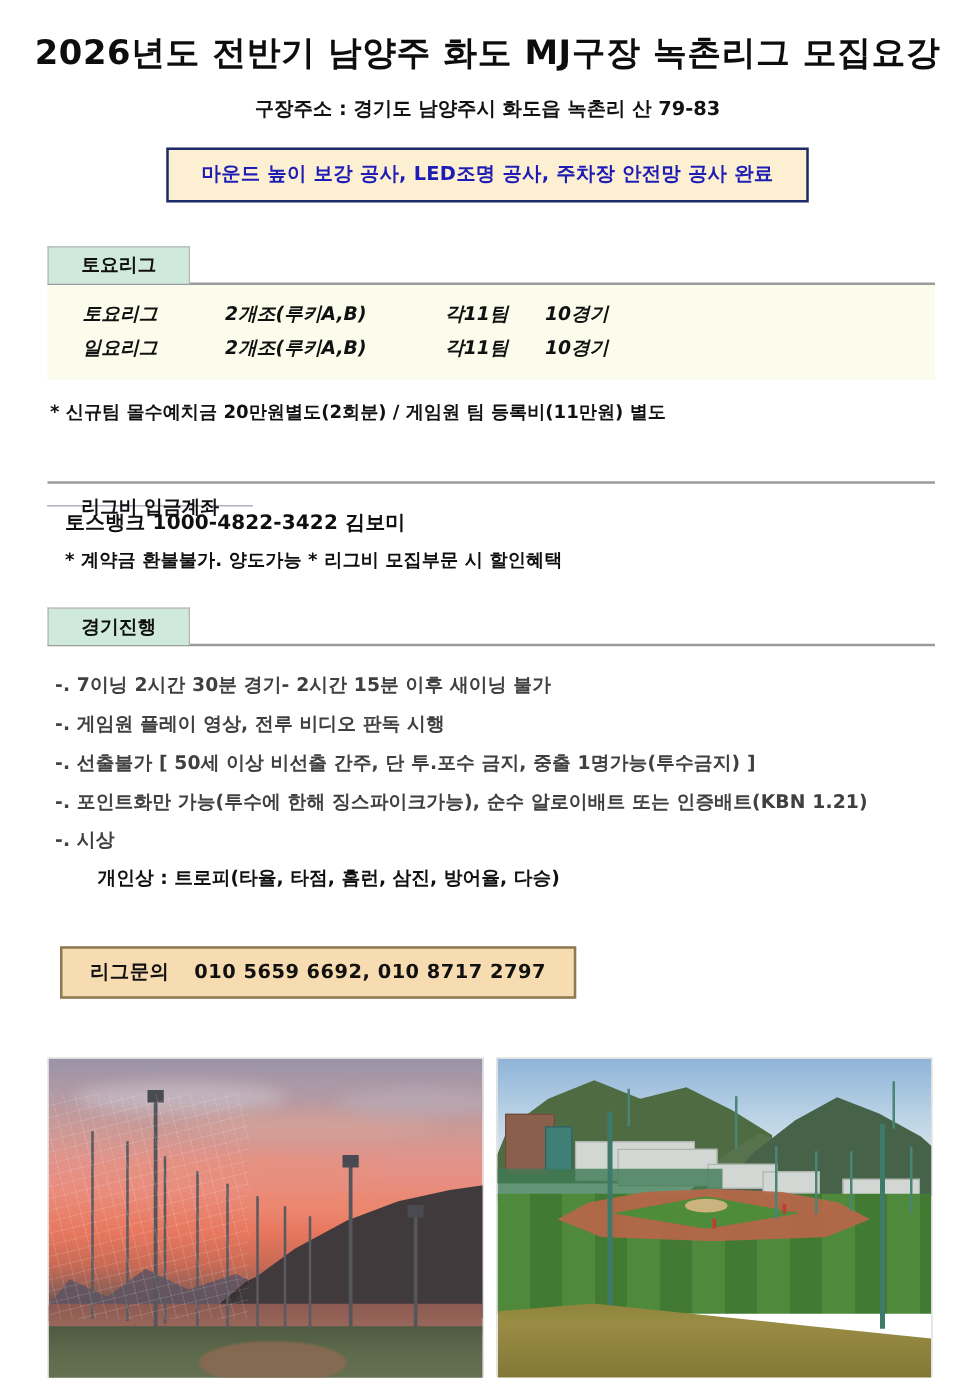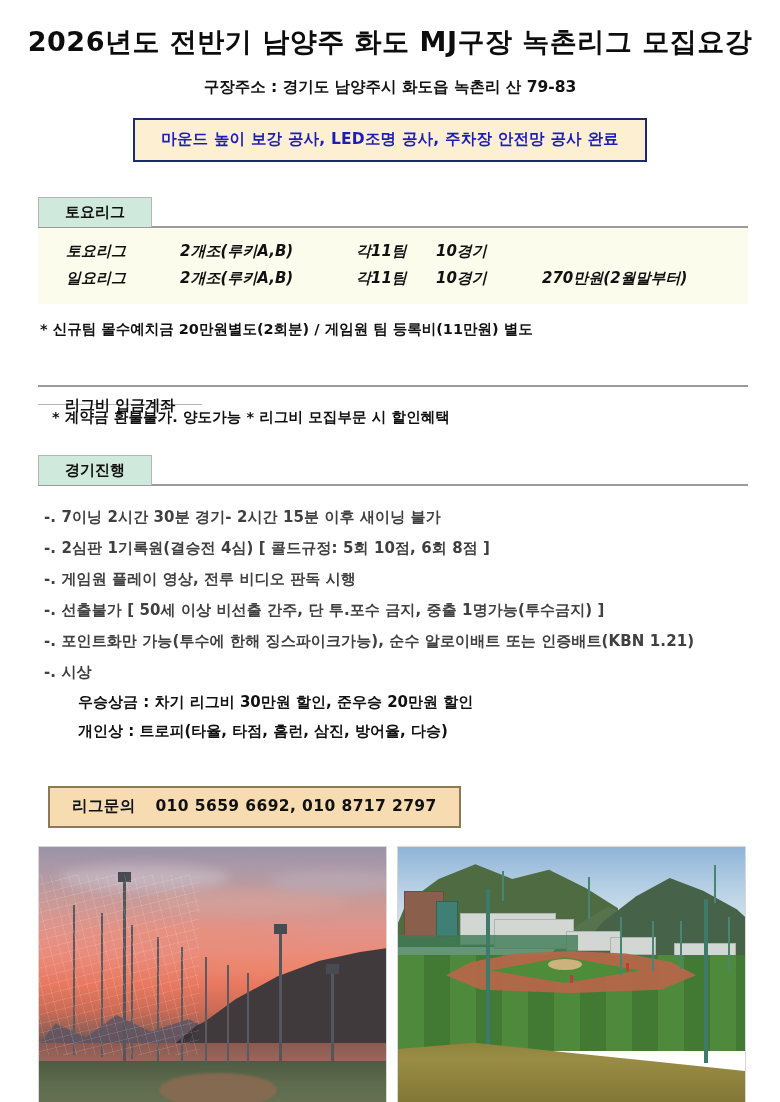--- a/index.html
+++ b/index.html
@@ -369,51 +369,49 @@
         <span class="c-league">토요리그</span>
         <span class="c-groups">2개조(루키A,B)</span>
         <span class="c-teams">각11팀</span>
         <span class="c-games">10경기</span>
       </div>
       <div class="rec-row">
         <span class="c-league">일요리그</span>
         <span class="c-groups">2개조(루키A,B)</span>
         <span class="c-teams">각11팀</span>
         <span class="c-games">10경기</span>
-        <span class="c-fee">270만원(2월말부터)</span>
       </div>
     </div>
   </div>
 
   <div class="note-line">* 신규팀 몰수예치금 20만원별도(2회분) / 게임원 팀 등록비(11만원) 별도</div>
 
   <div class="section" style="margin-top:16px;">
     <div class="tabrow">
       <div class="tab mint-2">리그비 입금계좌</div>
     </div>
   </div>
 
   <div class="acct-block">
+    <div class="acct-line">토스뱅크 1000-4822-3422 김보미</div>
     <div class="acct-line small">* 계약금 환불불가. 양도가능     * 리그비 모집부문 시 할인혜택</div>
   </div>
 
   <div class="section" style="margin-top:22px;">
     <div class="tabrow">
       <div class="tab mint-1">경기진행</div>
     </div>
   </div>
 
   <div class="rules">
     <div class="rule">-. 7이닝 2시간 30분 경기- 2시간 15분 이후 새이닝 불가</div>
-    <div class="rule">-. 2심판 1기록원(결승전 4심)  [ 콜드규정: 5회 10점, 6회 8점 ]</div>
     <div class="rule">-. 게임원 플레이 영상, 전루 비디오 판독 시행</div>
     <div class="rule">-. 선출불가 [ 50세 이상 비선출 간주, 단 투.포수 금지, 중출 1명가능(투수금지) ]</div>
     <div class="rule">-. 포인트화만 가능(투수에 한해 징스파이크가능), 순수 알로이배트 또는 인증배트(KBN 1.21)</div>
     <div class="rule">-. 시상</div>
-    <div class="sub-rule">우승상금 : 차기 리그비 30만원 할인, 준우승 20만원 할인</div>
     <div class="sub-rule">개인상 : 트로피(타율, 타점, 홈런, 삼진, 방어율, 다승)</div>
   </div>
 
   <div class="contact-wrap">
     <div class="contact">
       <span class="label">리그문의</span>
       <span>010 5659 6692, 010 8717 2797</span>
     </div>
   </div>
 

